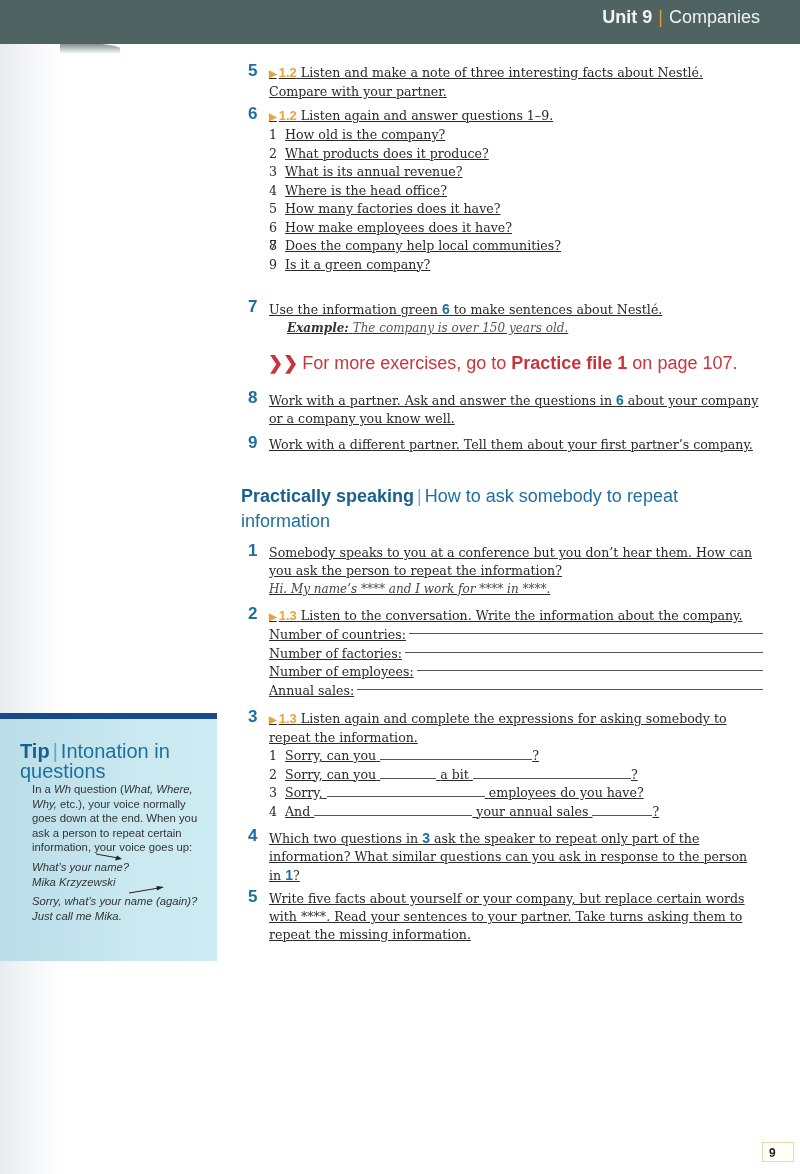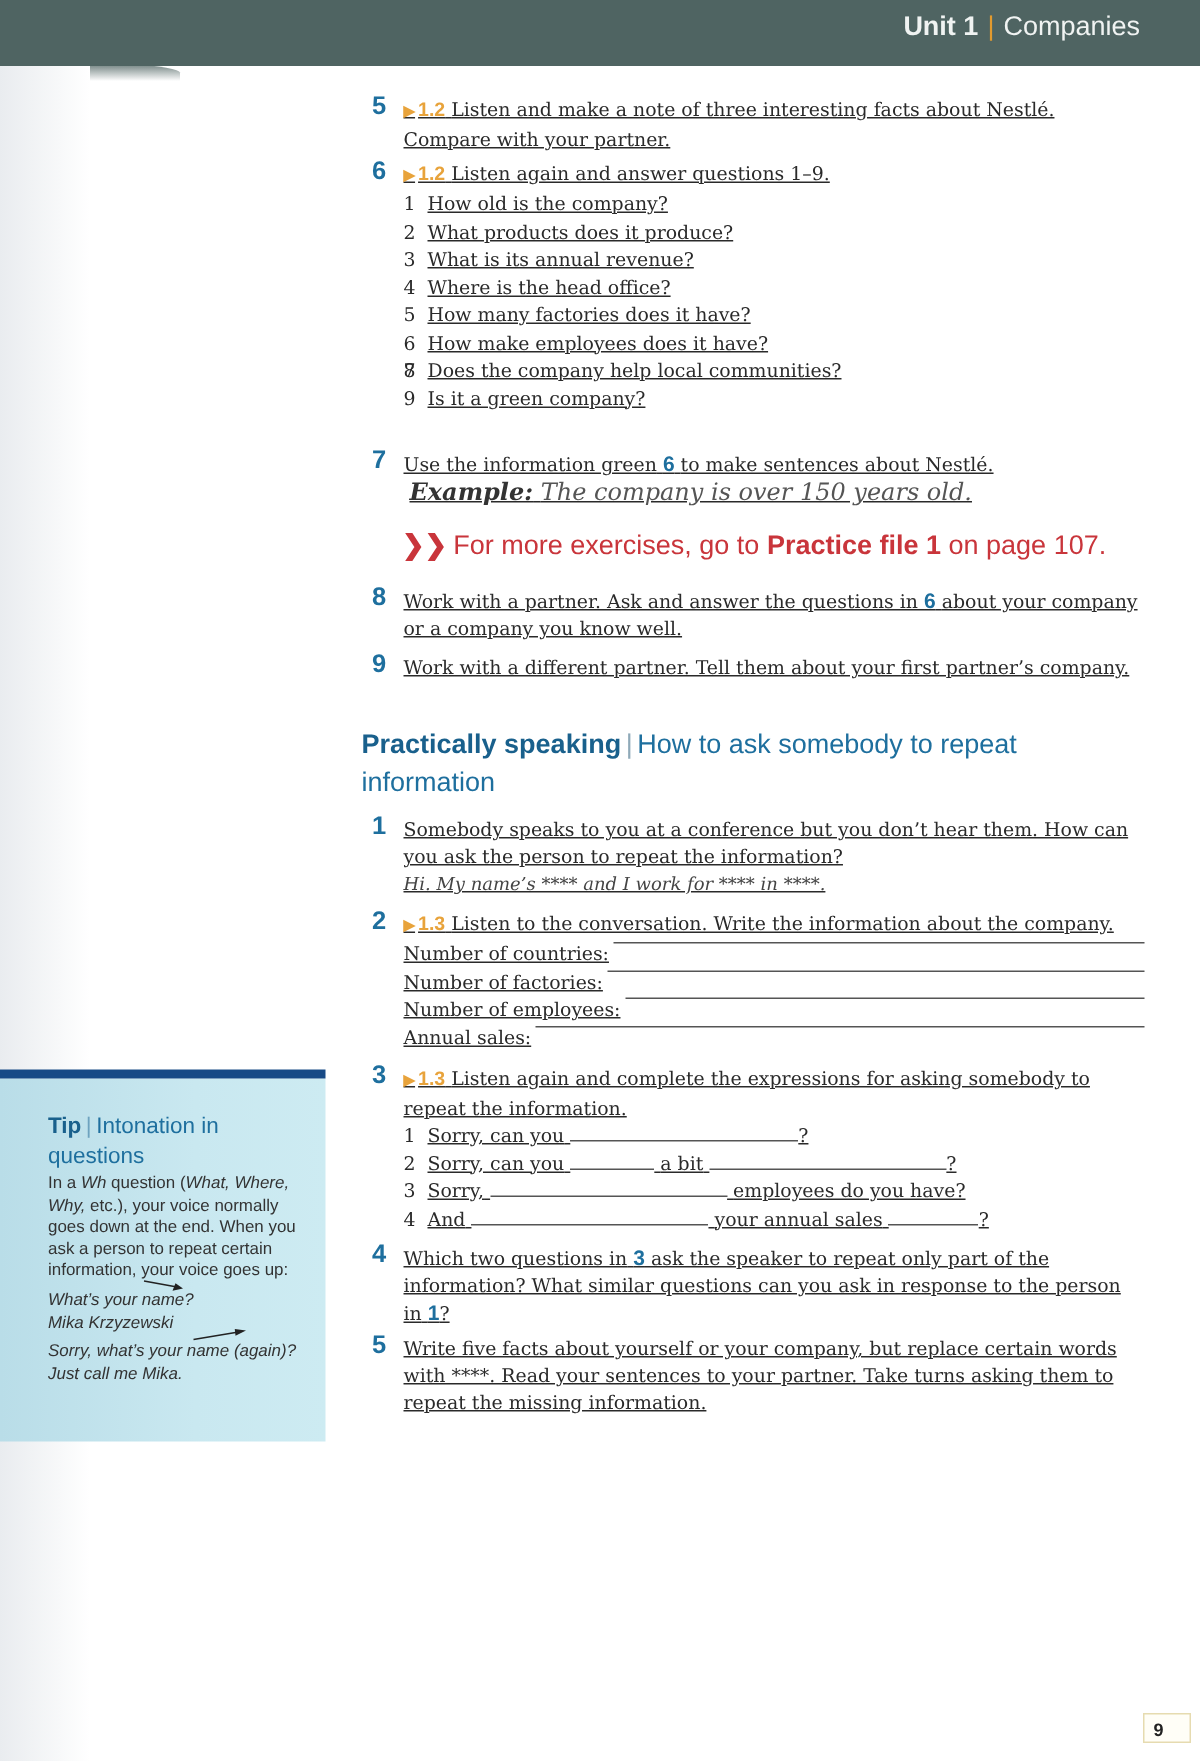--- a/index.html
+++ b/index.html
@@ -37,50 +37,50 @@
   }
   .ex .body { margin-left: 21px; text-decoration: underline; }
   .audio { color: #e8a33b; font-family: "Liberation Sans", sans-serif; font-size: 13px; font-weight: bold; }
   .audio .tri { font-size: 10px; margin-right: 2px; }
   .ref { color: #1e6f9e; font-family: "Liberation Sans", sans-serif; font-weight: bold; font-size: 14px; }
 
   .qlist { margin: 0; padding: 0; list-style: none; }
   .qlist li { position: relative; padding-left: 16px; line-height: 18.5px; }
   .qlist .qn { position: absolute; left: 0; }
 
-  .example { margin-left: 4px; font-style: italic; color: #555; font-size: 16px; }
+  .example { margin-left: 18px; font-style: italic; color: #555; font-size: 12px; }
   .example b { color: #333; }
 
   .practice-link {
     position: absolute; left: 268px; top: 352px;
     font-family: "Liberation Sans", sans-serif; font-size: 18px; color: #c9353b;
   }
   .practice-link .chev { font-weight: bold; margin-right: 4px; }
   .practice-link b { font-weight: bold; }
 
   .section-title {
     position: absolute; left: 241px; top: 484px; width: 520px;
     font-family: "Liberation Sans", sans-serif; font-size: 18px; line-height: 25px; color: #1e6f9e;
   }
   .section-title .strong { font-weight: bold; color: #19608c; text-align: right; }
   .section-title .pipe { color: #8fa9b8; margin: 0 3px; }
 
   .italic-line { font-style: italic; font-size: 12px; color: #444; }
-  .fill-row { display: flex; align-items: flex-start; line-height: 18.5px; }
+  .fill-row { display: flex; align-items: center; line-height: 18.5px; }
   .fill-row .line { flex: 1; border-bottom: 1px solid #555; margin-left: 3px; margin-bottom: 4px; height: 1px; }
   .blank { display: inline-block; border-bottom: 1px solid #555; height: 12px; vertical-align: baseline; }
 
   .tip-box {
     position: absolute; left: 0; top: 713px; width: 217px; height: 242px;
     background: linear-gradient(90deg, #b9dde8 0%, #c9e8f0 60%, #cdebf2 100%);
     border-top: 6px solid #174a86;
   }
   .tip-title {
-    position: absolute; left: 32px; top: 22px; width: 175px;
-    font-family: "Liberation Sans", sans-serif; font-size: 15px; line-height: 20px; color: #1e6f9e;
+    position: absolute; left: 20px; top: 22px; width: 175px;
+    font-family: "Liberation Sans", sans-serif; font-size: 20px; line-height: 20px; color: #1e6f9e;
   }
   .tip-title .strong { font-weight: bold; color: #19608c; }
   .tip-title .pipe { color: #6ea3bf; margin: 0 3px; }
   .tip-body {
     position: absolute; left: 32px; top: 63px; width: 180px;
     font-family: "Liberation Sans", sans-serif; font-size: 11.3px; line-height: 14.6px; color: #333;
   }
   .tip-body p { margin: 0 0 5px 0; }
   .tip-body i { font-style: italic; }
   .rise { position: relative; text-align: center; }
@@ -91,21 +91,21 @@
     border: 1px solid #e6dbb0; background: #fffef7;
     font-family: "Liberation Sans", sans-serif; font-weight: bold; font-size: 12px;
     line-height: 20px; padding-left: 6px; box-sizing: border-box; color: #222;
   }
 </style>
 </head>
 <body>
 
 <div class="header-bar">
   <div class="unit-label">
-    <span class="bold">Unit 1</span><span class="pipe">|</span><span>Companies</span>
+    <span class="bold">Unit 9</span><span class="pipe">|</span><span>Companies</span>
   </div>
 </div>
 <div class="left-shade"></div>
 
 <div class="ex" style="top:64px;">
   <span class="num">5</span>
   <div class="body">
     <span class="audio"><span class="tri">▶</span><span>1.2</span></span>
     <span>Listen and make a note of three interesting facts about Nestlé. Compare with your partner.</span>
   </div>

